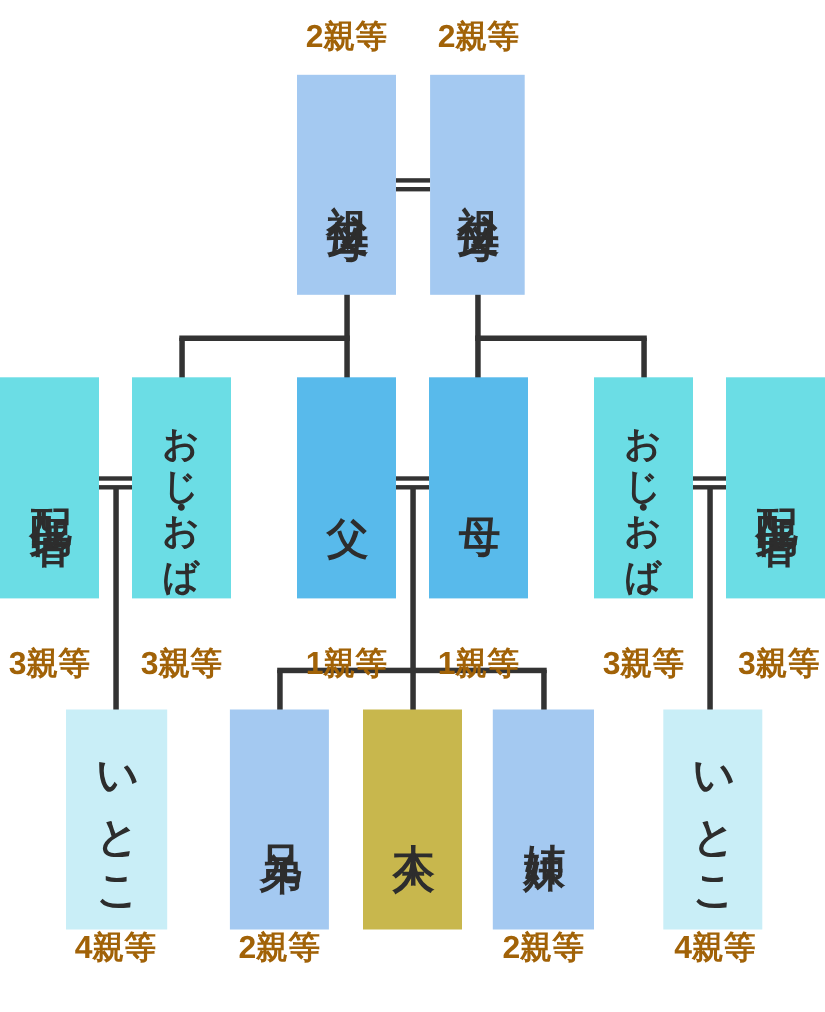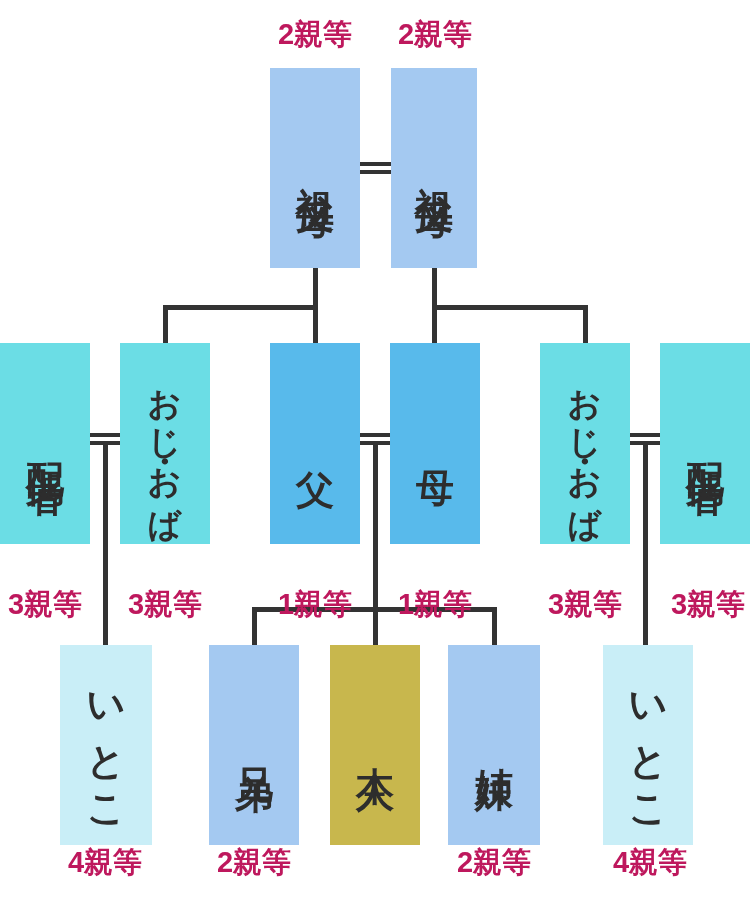--- a/index.html
+++ b/index.html
@@ -42,21 +42,21 @@
   
   .vline, .hline { position:absolute; background:#333333; }
   .eqline {
     position:absolute; height:12px; box-sizing:border-box;
     border-top:4px solid #333333; border-bottom:4px solid #333333;
   }
 
   
   .degree {
     position:absolute; transform:translateX(-50%);
-    font-size:29px; font-weight:600; color:#be185d; white-space:nowrap;
+    font-size:29px; font-weight:600; color:#a16207; white-space:nowrap;
     line-height:1;
   }
   .deg-row-top { top:20px; }
   .deg-row-mid { top:590px; }
   .deg-row-bot { top:848px; }
 </style>
 </head>
 <body>
 
 <div class="canvas">

